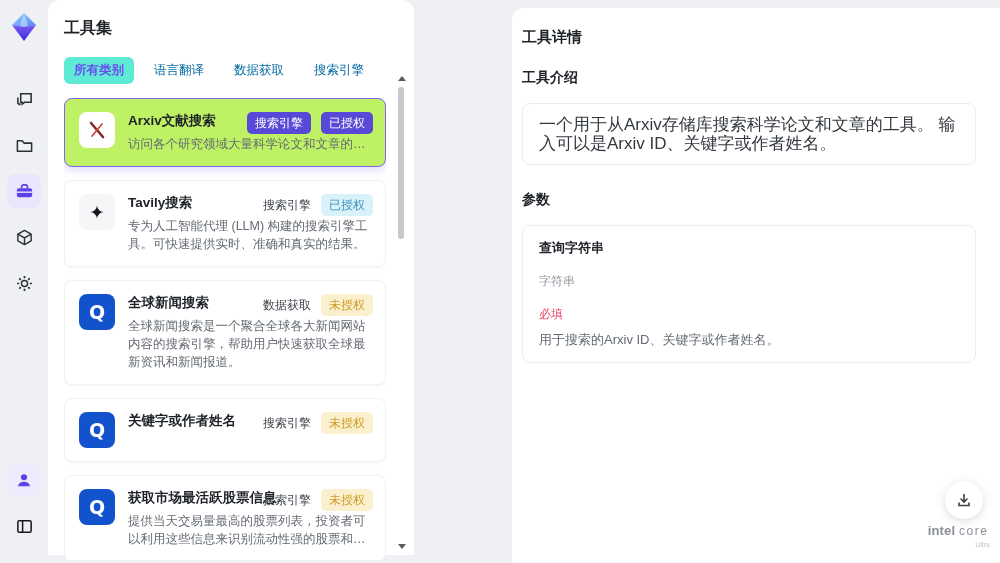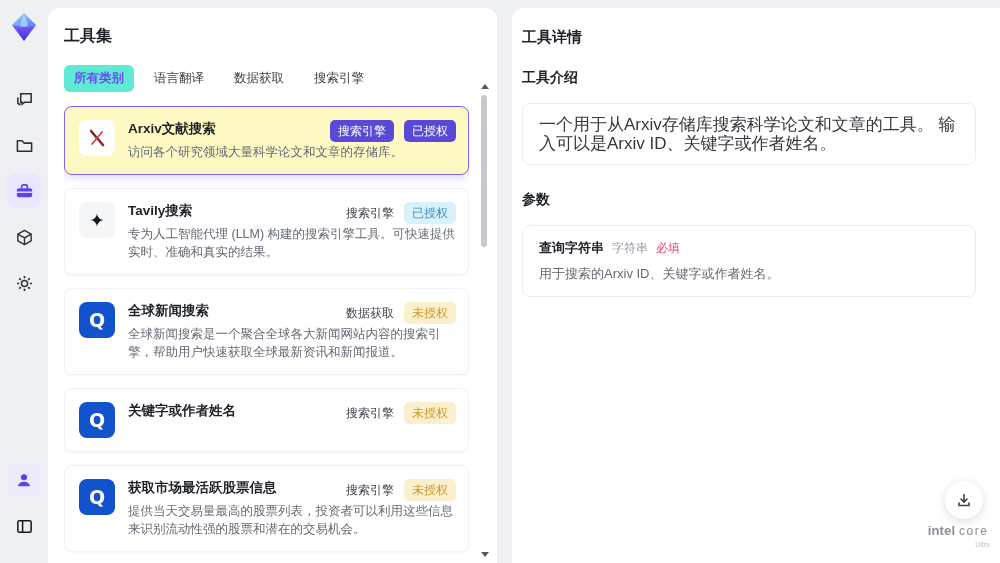--- a/index.html
+++ b/index.html
@@ -24,46 +24,46 @@
     margin-bottom:12px; cursor:pointer;
   }
   .rail-btn.active { background:#eae6fb; }
   .rail-btn svg { display:block; }
   .rail-spacer { flex:1; }
   .rail-bottom { margin-bottom:8px; display:flex; flex-direction:column; align-items:center; }
   .rail-btn.user { background:#eceafb; }
 
   
   .panel-left {
-    position:absolute; left:48px; top:8px; width:449px; height:555px;
+    position:absolute; left:48px; top:0; width:366px; height:555px;
     background:#ffffff; border-radius:12px 12px 0 0; z-index:1;
   }
   .panel-right {
     position:absolute; left:512px; top:8px; width:488px; height:555px;
     background:#ffffff; border-radius:12px 0 0 0; z-index:1;
   }
 
   
   .pl-inner { padding:18px 28px 0 16px; height:100%; position:relative; }
   .pl-title { font-size:16px; font-weight:bold; margin-bottom:18px; }
   .tabs { display:flex; align-items:center; gap:10px; margin-bottom:14px; }
   .tab {
-    font-size:12.5px; color:#404040; padding:5px 10px; border-radius:6px; cursor:pointer;
+    font-size:12.5px; color:#0369a1; padding:5px 10px; border-radius:6px; cursor:pointer;
     white-space:nowrap;
   }
   .tab.active { background:#5eead4; color:#6a4cf0; font-weight:bold; }
 
   .cards { display:flex; flex-direction:column; gap:13px; overflow:hidden; height:462px; }
   .card {
     position:relative; background:#ffffff; border:1px solid #f0f1f3; border-radius:8px;
     padding:13px 12px 13px 14px; display:flex; gap:13px; cursor:pointer; flex-shrink:0;
     box-shadow:0 1px 3px rgba(31,35,41,0.04);
   }
   .card.selected {
-    border:1px solid #8263ef; background:#fef9c3;
+    border:1px solid #8263ef; background:#bef264;
     box-shadow:0 3px 10px rgba(116,76,231,0.22);
   }
   .tool-icon {
     width:36px; height:36px; border-radius:8px; flex-shrink:0;
     display:flex; align-items:center; justify-content:center;
     background:#ffffff; overflow:hidden;
   }
   .tool-icon.lightbg { background:#f5f6f8; }
   .tool-icon.bluebg { background:#1252cc; }
   .tool-icon .tavily-glyph { font-size:19px; color:#17191d; line-height:1; }
@@ -105,21 +105,21 @@
   .pr-title { font-size:15px; font-weight:bold; margin-bottom:22px; }
   .section-h { font-size:14px; font-weight:bold; margin-bottom:16px; }
   .intro-box {
     border:1px solid #ebedf0; border-radius:8px; background:#ffffff;
     padding:11px 16px; font-size:17px; color:#33383f; line-height:19px; margin-bottom:26px;
   }
   .param-box {
     border:1px solid #ebedf0; border-radius:8px; background:#ffffff;
     padding:13px 16px;
   }
-  .param-line1 { display:flex; align-items:baseline; gap:8px; margin-bottom:8px; }
+  .param-line1 { display:flex; align-items:baseline; gap:16px; margin-bottom:8px;flex-direction:column; }
   .param-name { font-size:13px; font-weight:bold; color:#1f2329; }
   .param-type { font-size:12px; color:#8f959e; }
   .param-required { font-size:12px; color:#e5486b; }
   .param-desc { font-size:13px; color:#646a73; line-height:18px; }
 
   
   .download-fab {
     position:absolute; right:17px; bottom:44px; width:38px; height:38px; border-radius:50%;
     background:#ffffff; box-shadow:0 2px 10px rgba(0,0,0,0.14);
     display:flex; align-items:center; justify-content:center; cursor:pointer; z-index:5;

